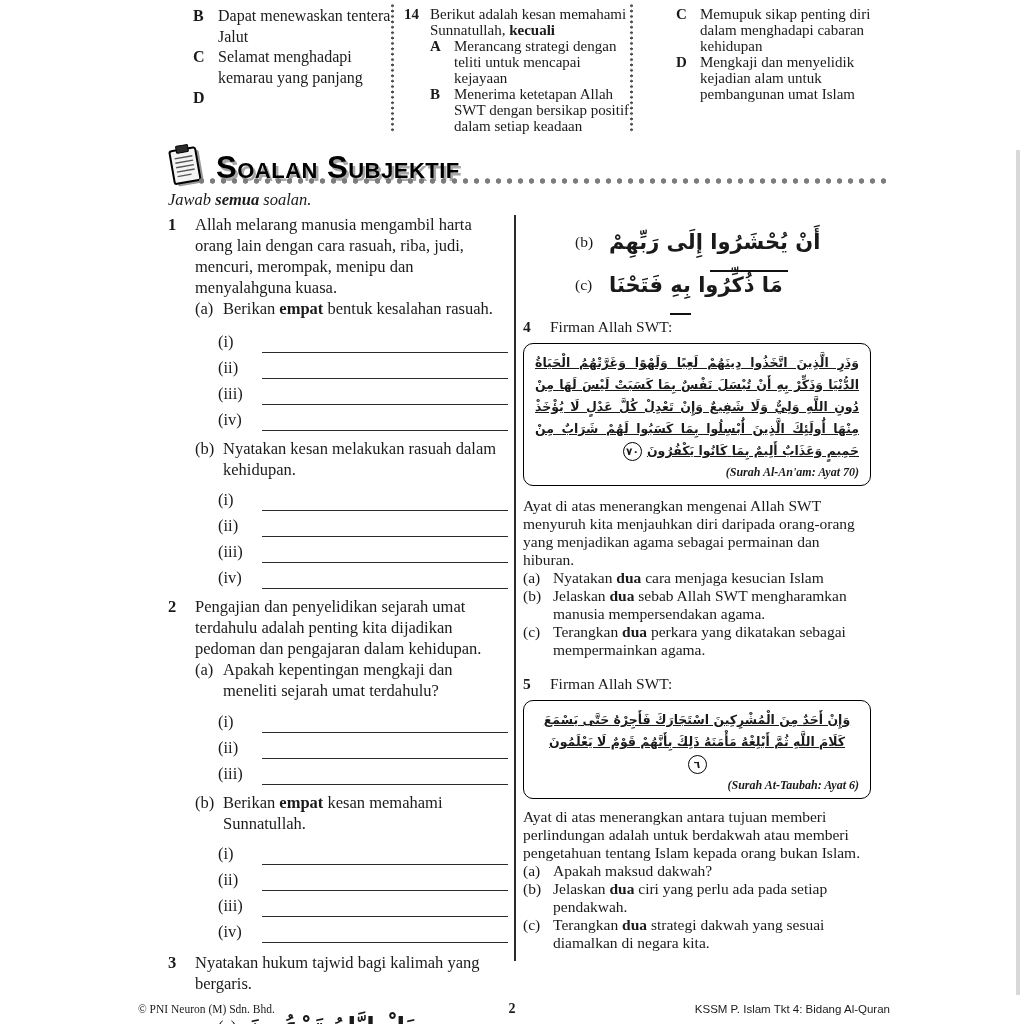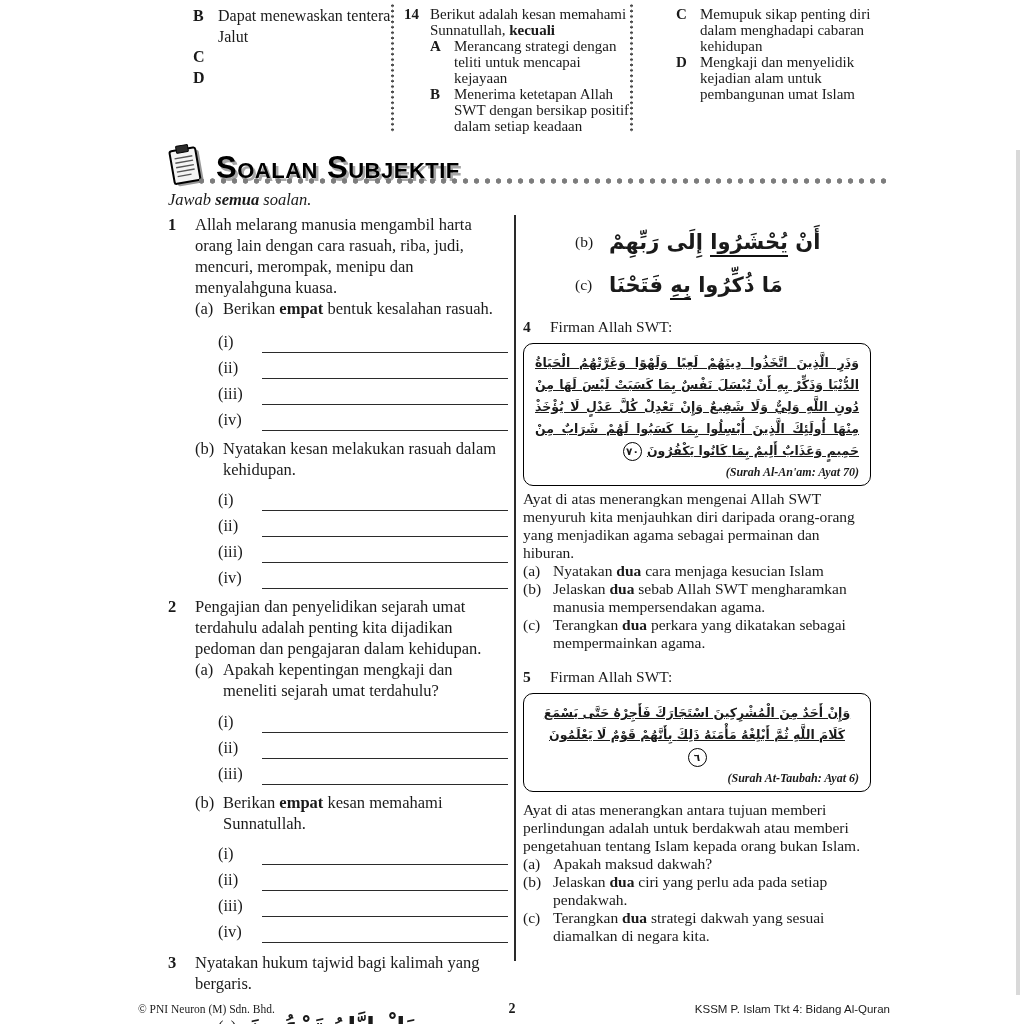--- a/index.html
+++ b/index.html
@@ -55,32 +55,32 @@
 
   .blank-row{display:flex;height:26px;align-items:flex-end;margin-left:23px;}
   .blank-label{flex:0 0 44px;padding-bottom:1px;}
   .blank-line{flex:1;border-bottom:1.6px solid #2b2b2b;height:100%;max-width:246px;}
 
   
   .ar{font-family:"DejaVu Sans", sans-serif;direction:rtl;unicode-bidi:isolate;}
   .ar-snip{font-size:21px;font-weight:bold;letter-spacing:0;}
   .snip-row{display:flex;align-items:center;margin-left:52px;height:43px;}
   .snip-label{flex:0 0 34px;font-size:15.5px;}
-  .u-ar{border-bottom:2px solid #111;padding-bottom:1px;}
+  .u-ar{border-bottom:2px solid #111;padding-bottom:16px;}
 
   .q-head{display:flex;margin-top:12px;}
   .q-head .qnum{flex:0 0 27px;}
 
   .verse-box{margin-top:7px;border:1.7px solid #000;border-radius:10px;padding:8px 11px 4px 11px;}
   .verse-text{font-size:12.5px;font-weight:bold;line-height:22px;text-align:justify;text-decoration:underline;}
   .verse-no{display:inline-block;width:17px;height:17px;border:1.3px solid #000;border-radius:50%;
     font-size:10.5px;line-height:16px;text-align:center;font-weight:bold;margin:0 5px;vertical-align:middle;}
   .citation{direction:ltr;text-align:right;font-size:12px;font-weight:bold;font-style:italic;margin-top:1px;}
 
-  .para{margin-top:4px;}
+  .para{margin-top:11px;}
   .items{margin-top:0;}
   .item{display:flex;}
   .item-label{flex:0 0 30px;}
   .item-text{flex:1;}
 
   
   .q3-ar-row{display:flex;align-items:center;margin-top:10px;margin-left:23px;height:44px;}
   .q3-ar{font-size:25px;font-weight:bold;}
 
   
@@ -93,20 +93,21 @@
 
 <div class="page">
 
   <div id="mcq-col1" class="mcq-col">
     <div class="opt-row">
       <span class="opt-letter">B</span>
       <span class="opt-text">Dapat menewaskan tentera Jalut</span>
     </div>
     <div class="opt-row">
       <span class="opt-letter">C</span>
+      <span class="opt-text">Selamat menghadapi kemarau yang panjang</span>
     </div>
     <div class="opt-row">
       <span class="opt-letter">D</span>
     </div>
   </div>
 
   <div id="vdots1" class="vdots"></div>
 
   <div id="mcq-col2" class="mcq-col">
     <div class="qnum-row">

